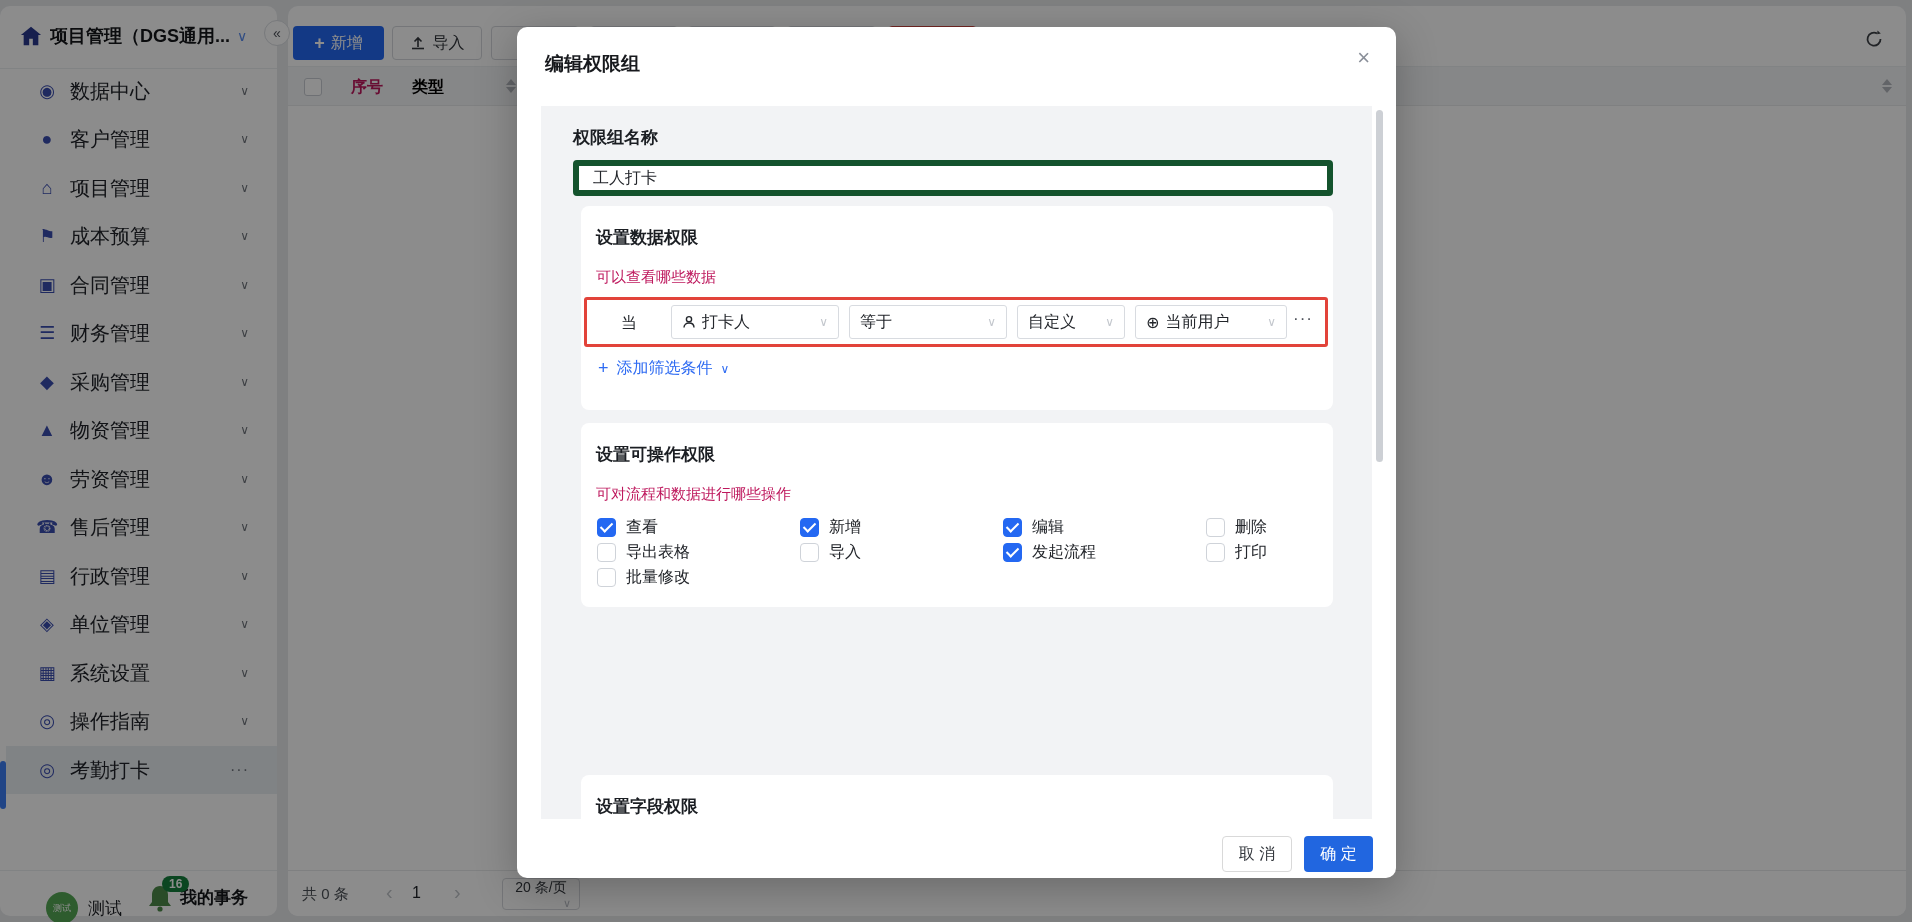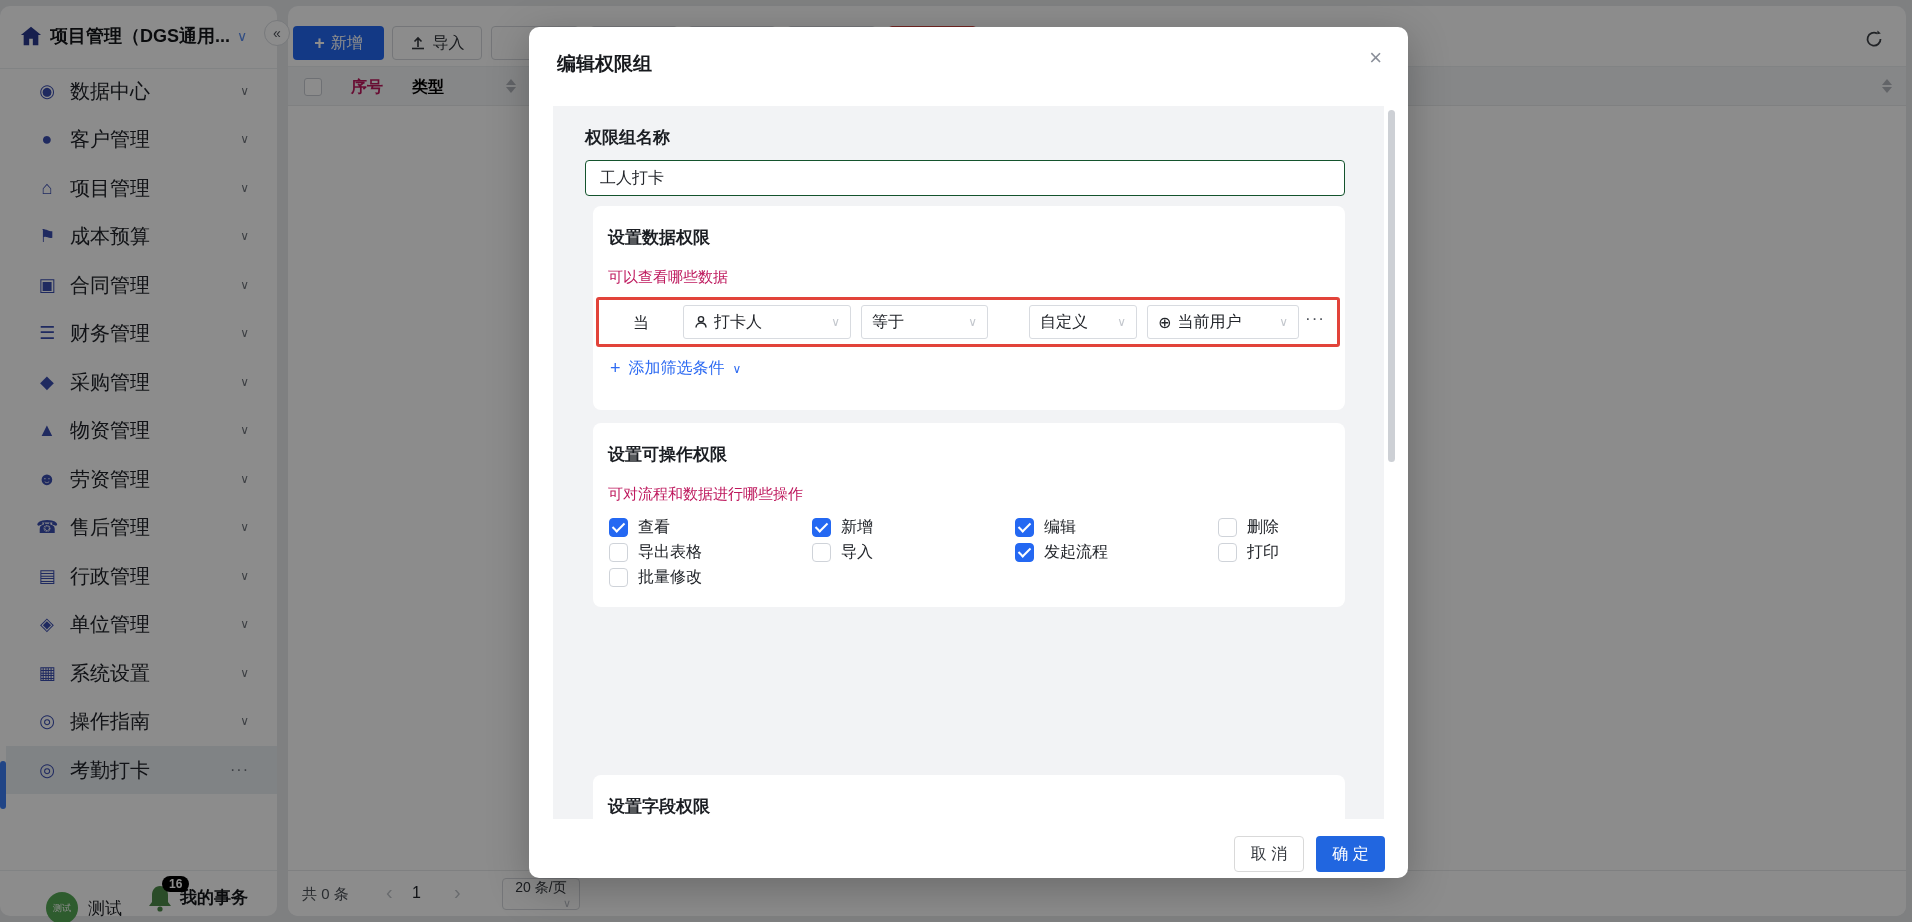--- a/index.html
+++ b/index.html
@@ -20,21 +20,21 @@
   .sb-item.selected { background:#e9eef3; height:48px; }
   .sb-item .mdots { position:absolute; right:28px; color:#70757d; font-size:16px; letter-spacing:1px; }
   .sb-scroll-track { position:absolute; left:0; top:735px; width:6px; height:68px; background:#fff; border-radius:3px; }
   .sb-scroll-thumb { position:absolute; left:0; top:20px; width:6px; height:48px; background:#3d7ef5; border-radius:3px; }
   .sb-bottom-divider { position:absolute; left:0; top:864px; width:277px; height:1px; background:#eceef1; }
   .sb-user { position:absolute; left:46px; top:886px; display:flex; align-items:center; }
   .avatar { width:32px; height:32px; border-radius:50%; background:#55a855; color:#fff; font-size:9px; display:flex; align-items:center; justify-content:center; }
   .sb-user-name { margin-left:10px; font-size:17px; color:#1b1e23; }
   .sb-tasks { position:absolute; left:148px; top:878px; display:flex; align-items:flex-end; }
   .bell { width:24px; height:28px; }
-  .badge { position:absolute; left:14px; top:-8px; background:#000000; color:#fff; border-radius:9px; font-size:12px; padding:1px 7px; font-weight:bold; }
+  .badge { position:absolute; left:14px; top:-8px; background:#15803d; color:#fff; border-radius:9px; font-size:12px; padding:1px 7px; font-weight:bold; }
   .sb-tasks-label { margin-left:8px; font-size:17px; font-weight:bold; color:#15171b; padding-bottom:3px; }
 
   
   .main { position:absolute; left:288px; top:6px; width:1618px; height:910px; background:#fff; border-radius:10px; }
   .collapse-btn { position:absolute; left:264px; top:20px; width:26px; height:26px; background:#fff; border:1px solid #dadde2; border-radius:50%; z-index:3; display:flex; align-items:center; justify-content:center; font-size:14px; color:#4e525a; cursor:pointer; }
   .toolbar { position:absolute; left:0; top:14px; width:1618px; height:40px; }
   .btn { position:absolute; top:6px; height:34px; border-radius:4px; font-size:16px; display:flex; align-items:center; justify-content:center; cursor:pointer; }
   .btn-primary { left:5px; width:91px; background:#2468f2; color:#fff; }
   .btn-primary .plus { font-size:18px; margin-right:6px; font-weight:bold; }
   .btn-default { background:#fff; border:1px solid #d5d8dc; color:#33373d; }
@@ -57,41 +57,41 @@
   .bottombar { position:absolute; left:0; bottom:0; width:1618px; height:46px; border-top:1px solid #e8eaec; background:#fff; border-radius:0 0 10px 10px; }
   .bb-total { position:absolute; left:14px; top:14px; font-size:15px; color:#4e5359; }
   .bb-prev { position:absolute; left:98px; top:10px; font-size:20px; color:#c0c4c9; cursor:pointer; }
   .bb-page { position:absolute; left:124px; top:13px; font-size:16px; color:#1f2329; cursor:pointer; }
   .bb-next { position:absolute; left:166px; top:10px; font-size:20px; color:#c0c4c9; cursor:pointer; }
   .bb-size { position:absolute; left:214px; top:7px; width:78px; height:32px; border:1px solid #d5d8dc; border-radius:4px; background:#fff; display:flex; align-items:center; padding:0 8px; font-size:14px; color:#33373d; cursor:pointer;flex-direction:column; }
   .bb-size .chev { margin-left:auto; color:#b9bdc4; font-size:11px; }
 
   
   .overlay { position:absolute; inset:0; background:rgba(0,0,0,0.45); z-index:5; }
-  .modal { position:absolute; left:517px; top:27px; width:879px; height:851px; background:#fff; border-radius:10px; z-index:6; box-shadow:0 10px 40px rgba(0,0,0,.25);margin-left:12px; }
+  .modal { position:absolute; left:517px; top:27px; width:879px; height:851px; background:#fff; border-radius:10px; z-index:6; box-shadow:0 10px 40px rgba(0,0,0,.25); }
   .m-title { position:absolute; left:28px; top:24px; font-size:19px; font-weight:bold; color:#17191d; }
   .m-close { position:absolute; right:26px; top:20px; font-size:22px; color:#8a8f99; cursor:pointer; line-height:1; }
   .m-body { position:absolute; left:24px; top:79px; width:831px; height:713px; background:#f2f3f5; overflow:hidden; }
   .m-scrollbar { position:absolute; right:13px; top:83px; width:7px; height:352px; background:#cdd0d5; border-radius:4px; }
   .f-label { position:absolute; left:32px; top:20px; font-size:17px; font-weight:bold; color:#1b1e23; }
-  .f-input { position:absolute; left:32px; top:54px; width:760px; height:36px; background:#fff; border:1px solid #14532d; border-radius:4px; font-size:16px; color:#23262b; display:flex; align-items:center; padding:7px 14px; }
+  .f-input { position:absolute; left:32px; top:54px; width:760px; height:36px; background:#fff; border:6px solid #14532d; border-radius:4px; font-size:16px; color:#23262b; display:flex; align-items:center; padding:7px 14px; }
   .card { position:absolute; left:40px; width:752px; background:#fff; border-radius:8px; }
   .card1 { top:100px; height:204px; }
   .card2 { top:317px; height:184px; }
   .card3 { top:512px; height:146px; }
   .card4 { top:669px; height:110px; }
   .c-title { position:absolute; left:15px; top:20px; font-size:17px; font-weight:bold; color:#1b1e23; }
   .c-sub { position:absolute; left:15px; top:62px; font-size:15px; color:#be185d; }
   .redbox { position:absolute; left:3px; top:91px; width:744px; height:50px; border:3px solid #e2433a; border-radius:3px; background:#fff; }
   .rb-when { position:absolute; left:34px; top:13px; font-size:16px; color:#23262b; }
   .sel { position:absolute; top:5px; height:34px; background:#fff; border:1px solid #d8dbe0; border-radius:3px; display:flex; align-items:center; padding:0 10px; font-size:16px; color:#23262b; cursor:pointer; }
   .sel .chev { margin-left:auto; color:#c3c7cd; font-size:12px; padding-left:8px; }
   .sel .pre { margin-right:6px; color:#23262b; }
   .sel1 { left:84px; width:168px; }
-  .sel2 { left:262px; width:127px;text-align:center; }
+  .sel2 { left:262px; width:158px;text-align:center; }
   .sel3 { left:430px; width:108px; }
   .sel4 { left:548px; width:152px; }
   .rb-more { position:absolute; left:706px; top:9px; font-size:17px; color:#4e525a; letter-spacing:1px; cursor:pointer; }
   .add-filter { position:absolute; left:17px; top:152px; display:flex; align-items:center; color:#2e6bf2; font-size:16px; cursor:pointer; }
   .add-filter .plus { font-size:18px; margin-right:8px; }
   .add-filter .chev { font-size:12px; margin-left:8px; }
   .cb-grid { position:absolute; left:16px; top:92px; width:720px; display:grid; grid-template-columns:repeat(4,203px); grid-auto-rows:25px; }
   .cb-item { display:flex; align-items:center; cursor:pointer; }
   .cb { width:19px; height:19px; border:1.5px solid #cfd3d9; border-radius:4px; background:#fff; flex:none; }
   .cb.on { background:#2468f2; border-color:#2468f2; }

